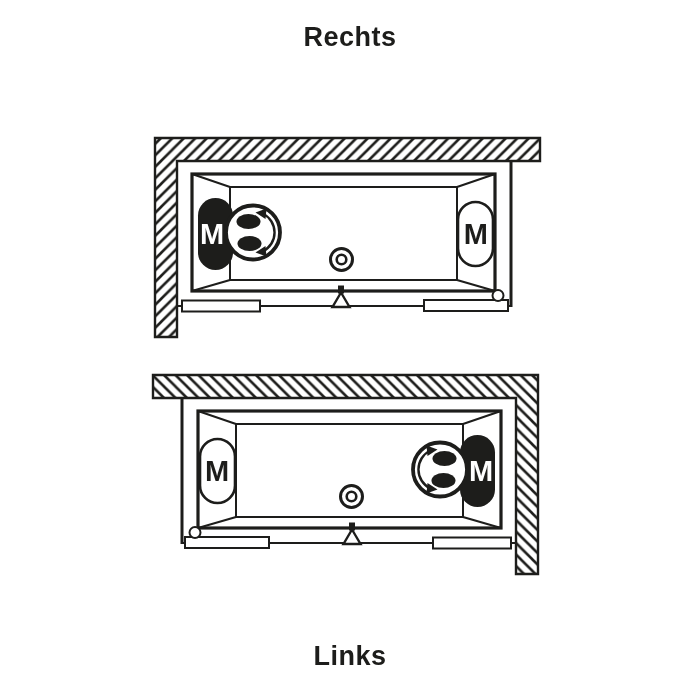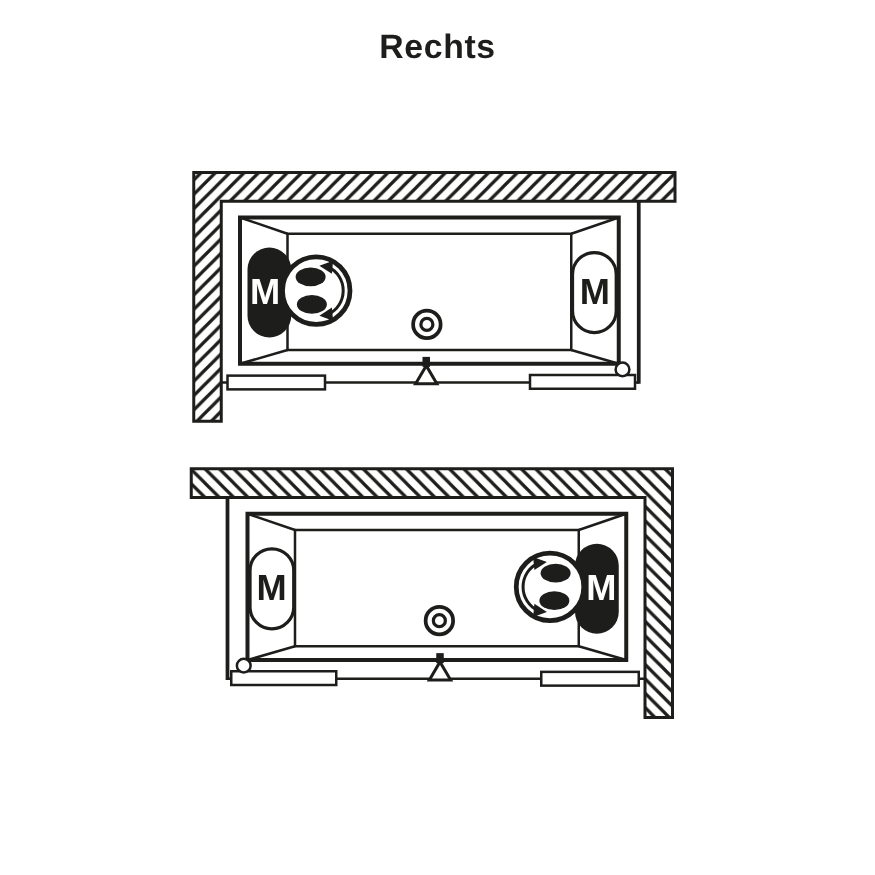--- a/index.html
+++ b/index.html
@@ -75,13 +75,14 @@
     <use href="#tub-geo"></use>
 
     <use href="#tub-geo" transform="translate(693,237) scale(-1 1)"></use>
 
     <text class="mlabel m-on-black" x="212" y="234">M</text>
     <text class="mlabel m-on-white" x="475.8" y="234">M</text>
     <text class="mlabel m-on-white" x="217.2" y="471">M</text>
     <text class="mlabel m-on-black" x="481" y="471">M</text>
   </svg>
 
+  <div class="title title-bottom">Links</div>
 </div>
 
 </body></html>

